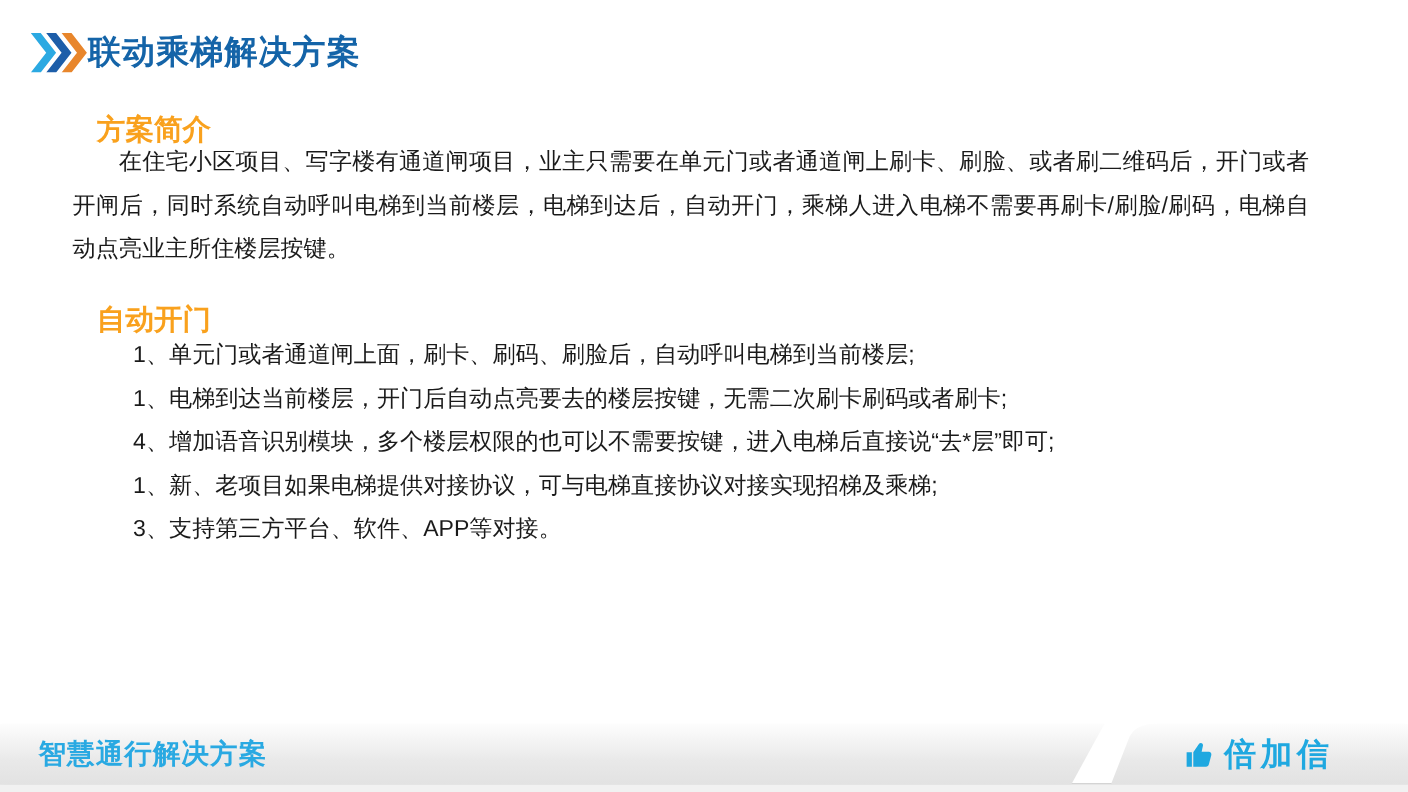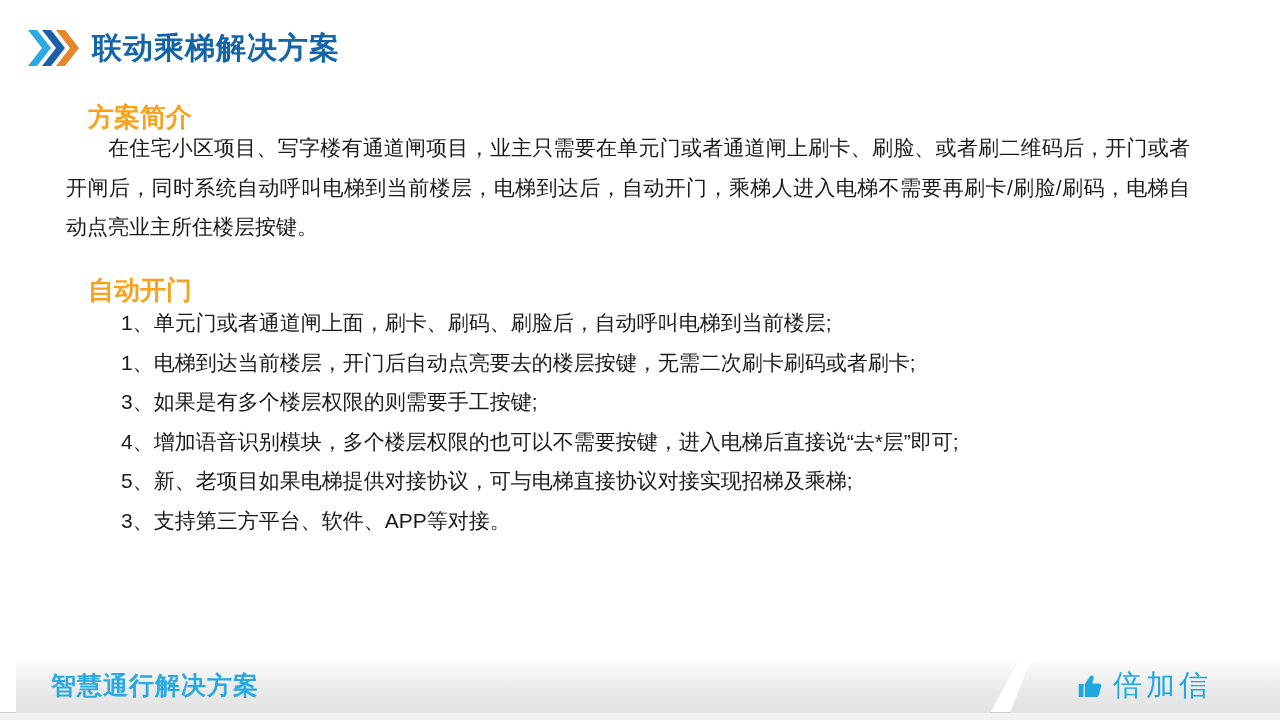--- a/index.html
+++ b/index.html
@@ -12,21 +12,21 @@
     font-family: "Liberation Sans", "DejaVu Sans", sans-serif;
   }
 
   
   .title-row {
     position: absolute;
     left: 28px;
     top: 30px;
     display: flex;
     align-items: center;
-    gap: 12px;
+    gap: 0;
   }
   .chevrons svg { display: block; }
   .page-title {
     margin: 0;
     font-size: 30px;
     font-weight: bold;
     color: #1464a8;
     letter-spacing: 1px;
     line-height: 1;
   }
@@ -81,21 +81,21 @@
     position: absolute;
     left: 0;
     bottom: 0;
     width: 100%;
     height: 7px;
     background: #f1f1f1;
     border-top: 1px solid #cccccc;
   }
   .footer-left {
     position: absolute;
-    left: 16px;
+    left: 0;
     top: 0;
     width: 1010px;
     height: 55px;
     background: linear-gradient(#fdfdfd, #e9e9e9 60%, #e2e2e2);
     clip-path: polygon(0 0, 1004px 0, 974px 100%, 0 100%);
     filter: drop-shadow(1px 1px 2px rgba(0,0,0,0.28));
     display: flex;
     align-items: center;
     text-align: center;
   }
@@ -116,21 +116,21 @@
     clip-path: path("M 44 0 L 272 0 L 272 55 L 2 55 L 18 14 Q 23 0 44 0 Z");
     filter: drop-shadow(-1px 1px 2px rgba(0,0,0,0.22));
     display: flex;
     align-items: center;
     justify-content: center;
     gap: 7px;
   }
   .thumb-icon svg { display: block; }
   .brand-name {
     font-size: 29px;
-    font-weight: normal;
+    font-weight: bold;
     color: #1fa8e0;
     letter-spacing: 4px;
   }
 </style>
 </head>
 <body>
 
 <div class="slide">
 
   <div class="title-row">
@@ -144,23 +144,22 @@
     <h1 class="page-title">联动乘梯解决方案</h1>
   </div>
 
   <h2 class="section-heading" id="intro-heading">方案简介</h2>
   <p class="intro-paragraph">在住宅小区项目、写字楼有通道闸项目，业主只需要在单元门或者通道闸上刷卡、刷脸、或者刷二维码后，开门或者开闸后，同时系统自动呼叫电梯到当前楼层，电梯到达后，自动开门，乘梯人进入电梯不需要再刷卡/刷脸/刷码，电梯自动点亮业主所住楼层按键。</p>
 
   <h2 class="section-heading" id="features-heading">自动开门</h2>
   <ul class="features-list">
     <li>1、单元门或者通道闸上面，刷卡、刷码、刷脸后，自动呼叫电梯到当前楼层;</li>
     <li>1、电梯到达当前楼层，开门后自动点亮要去的楼层按键，无需二次刷卡刷码或者刷卡;</li>
-    <li>3、如果是有多个楼层权限的则需要手工按键;</li>
     <li>4、增加语音识别模块，多个楼层权限的也可以不需要按键，进入电梯后直接说“去*层”即可;</li>
-    <li>5、新、老项目如果电梯提供对接协议，可与电梯直接协议对接实现招梯及乘梯;</li>
+    <li>1、新、老项目如果电梯提供对接协议，可与电梯直接协议对接实现招梯及乘梯;</li>
     <li>3、支持第三方平台、软件、APP等对接。</li>
   </ul>
 
   <div class="footer">
     <div class="footer-base"></div>
     <div class="footer-left">
       <span class="footer-left-text">智慧通行解决方案</span>
     </div>
     <div class="footer-right">
       <span class="thumb-icon">

